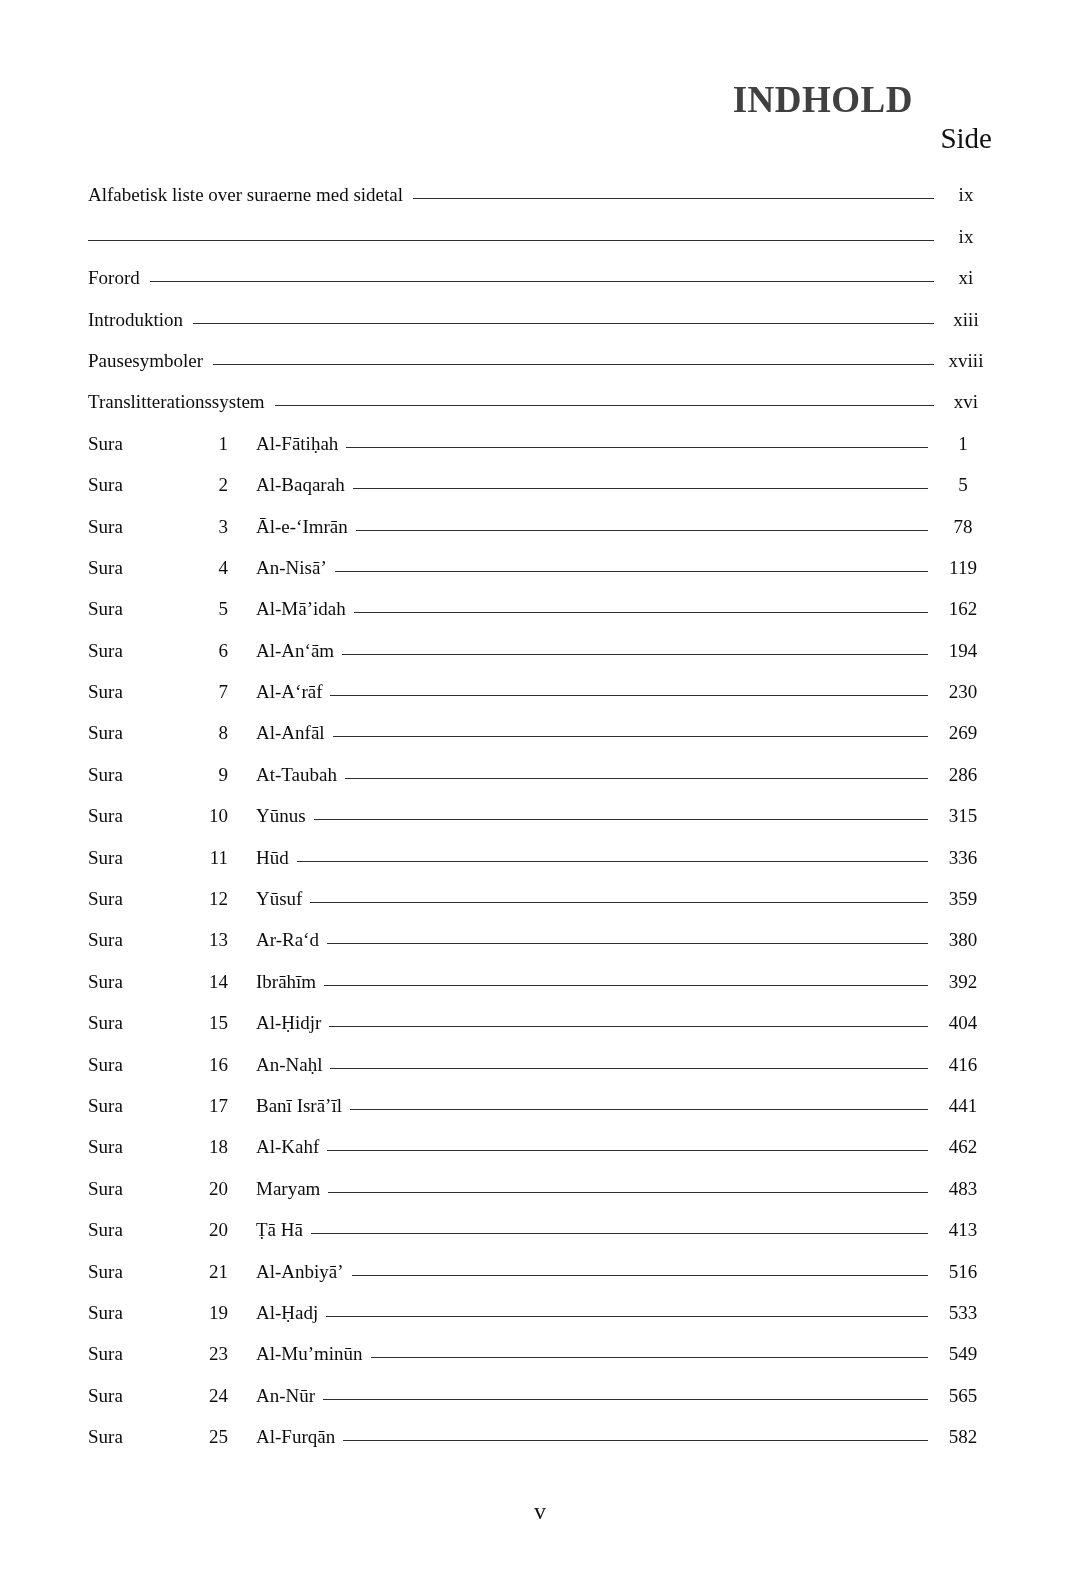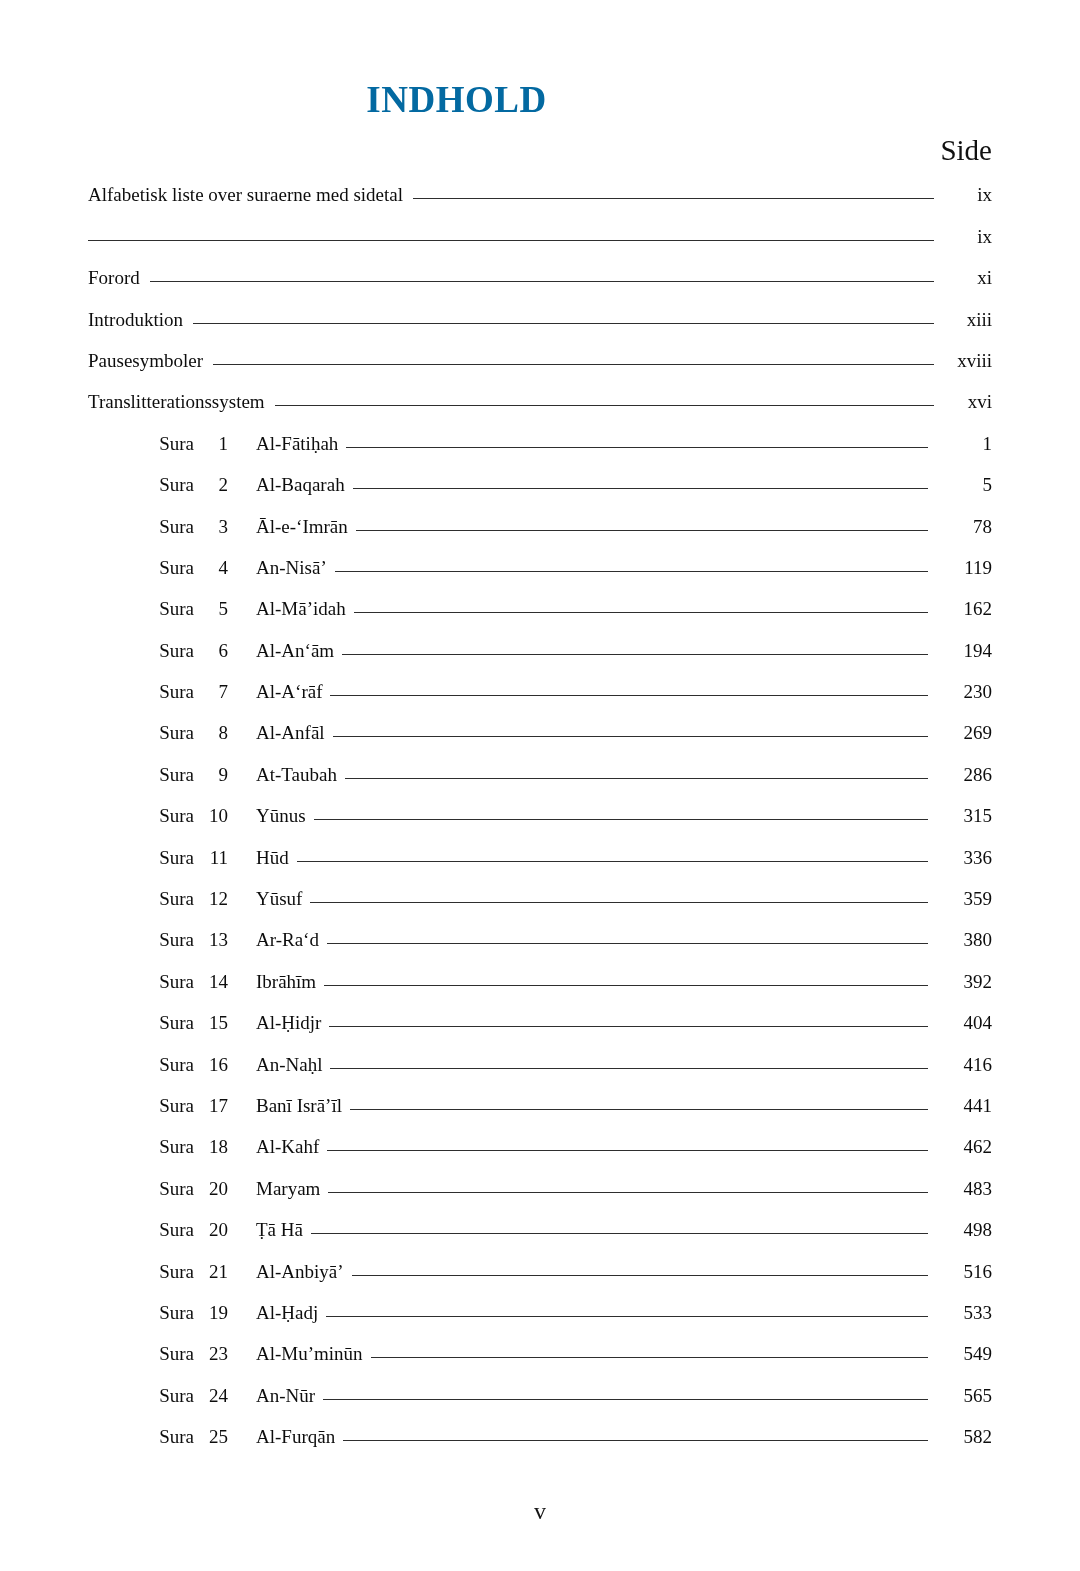--- a/index.html
+++ b/index.html
@@ -19,32 +19,32 @@
     color: #0d0d0d;
     -webkit-font-smoothing: antialiased;
   }
 
   
   .doc-title {
     position: absolute;
     top: 81px;
     left: 0;
     width: 913px;
-    text-align: center;
+    text-align: right;
     font-size: 37px;
     font-weight: bold;
     letter-spacing: 0.5px;
     line-height: 1;
-    color: #0369a1;
+    color: #404040;
   }
 
   
   .side-header {
     position: absolute;
-    top: 136px;
+    top: 124px;
     right: 88px;
     font-size: 29px;
     line-height: 1;
     color: #111111;
   }
 
   
   .toc {
     position: absolute;
     top: 163px;
@@ -63,21 +63,21 @@
 
   
   .fm-label {
     flex: 0 0 auto;
     padding-right: 10px;
   }
 
   
   .sura-word {
     flex: 0 0 106px;
-    text-align: right;
+    text-align: left;
   }
   .sura-num {
     flex: 0 0 34px;
     text-align: right;
     padding-right: 0;
   }
   .sura-name {
     flex: 0 0 auto;
     padding-left: 28px;
     padding-right: 8px;
@@ -95,21 +95,21 @@
     position: absolute;
     left: 0;
     right: 0;
     bottom: 5px;
     border-bottom: 1.6px solid #2e2e2e;
   }
 
   
   .pagenum {
     flex: 0 0 auto;
-    text-align: right;
+    text-align: center;
     padding-left: 6px;
     margin-top: 16px;
   }
   .pagenum.roman { min-width: 52px; }
   .pagenum.arabic { min-width: 58px; }
 
   
   .folio {
     position: absolute;
     bottom: 48px;
@@ -292,21 +292,21 @@
           <span class="sura-num">20</span>
           <span class="sura-name">Maryam</span>
           <span class="leader"></span>
           <span class="pagenum arabic">483</span>
         </div>
         <div class="toc-row">
           <span class="sura-word">Sura</span>
           <span class="sura-num">20</span>
           <span class="sura-name">Ṭā Hā</span>
           <span class="leader"></span>
-          <span class="pagenum arabic">498</span>
+          <span class="pagenum arabic">413</span>
         </div>
         <div class="toc-row">
           <span class="sura-word">Sura</span>
           <span class="sura-num">21</span>
           <span class="sura-name">Al-Anbiyā’</span>
           <span class="leader"></span>
           <span class="pagenum arabic">516</span>
         </div>
         <div class="toc-row">
           <span class="sura-word">Sura</span>

